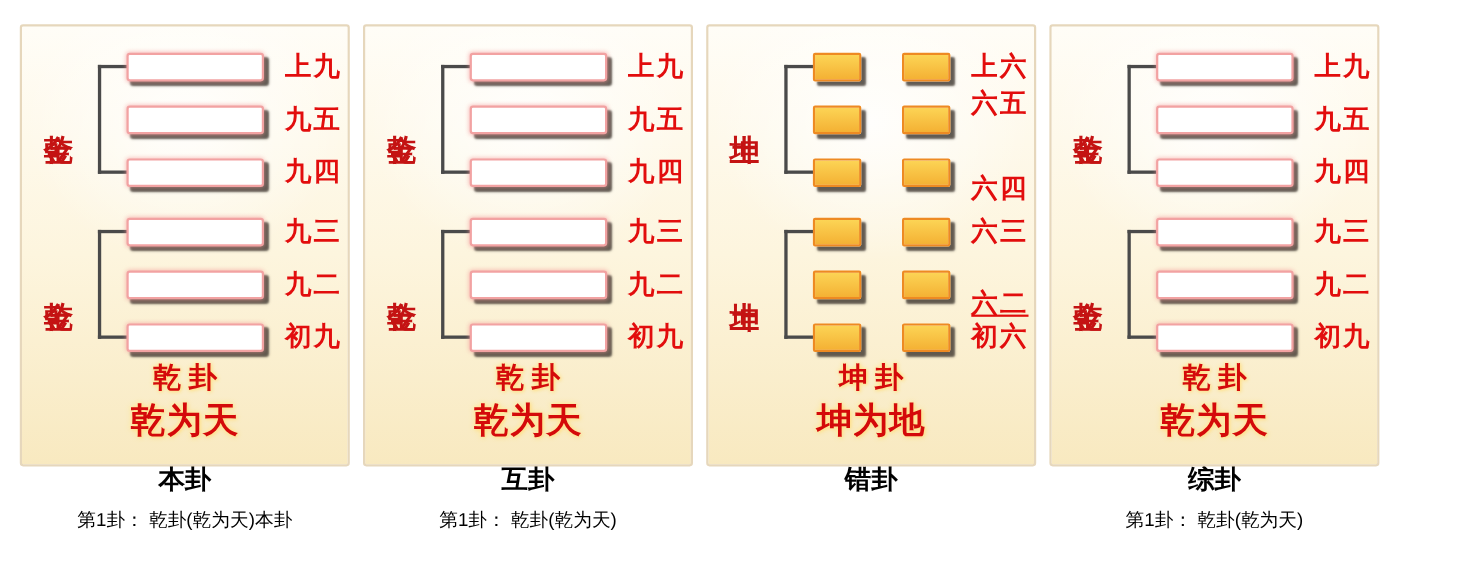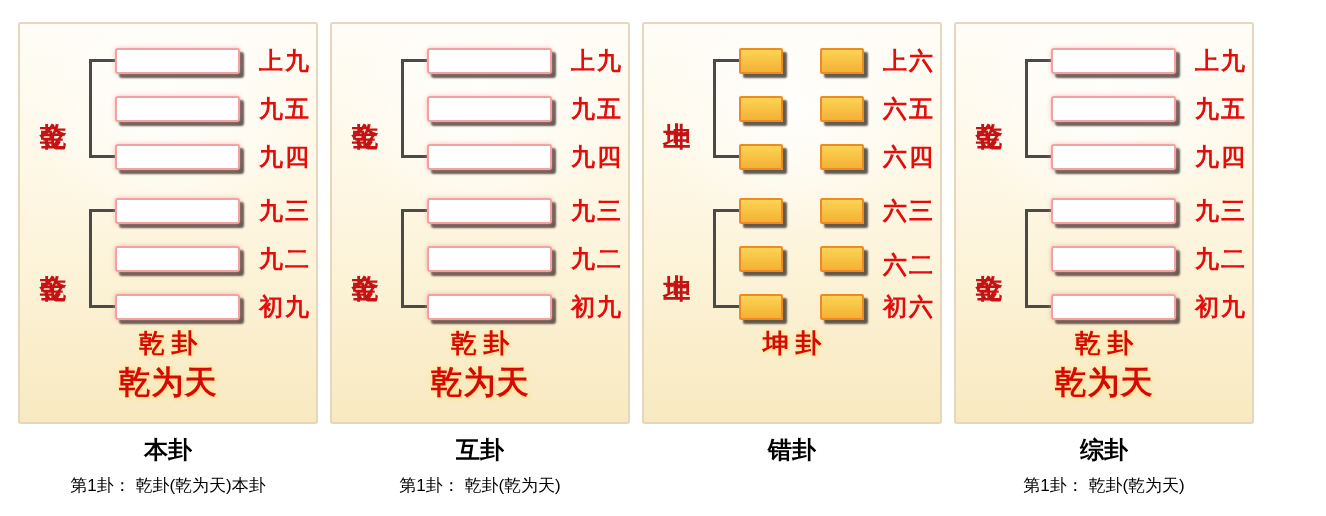--- a/index.html
+++ b/index.html
@@ -85,21 +85,20 @@
   .gua-fullname{
     position:absolute;left:0;right:0;top:340px;
     text-align:center;
     font-family:"Liberation Serif",serif;
     font-weight:bold;font-size:32px;line-height:36px;
     letter-spacing:1px;
     color:var(--gua-red);
     text-shadow:0 0 6px var(--gua-glow), 1px 1px 3px var(--gua-glow), -1px -1px 3px #fff0bd;
   }
   .panel-title{
-    margin-top:13px;
     font-size:24px;line-height:26px;font-weight:bold;
     color:var(--text-black);
     text-align:center;
   }
   .panel-desc{
     margin-top:9px;
     font-size:17px;line-height:27px;
     color:var(--text-black);
     text-align:center;white-space:nowrap;
   }
@@ -171,43 +170,44 @@
         <div class="trigram-label trigram-label-lower">坤土</div>
       <div class="line yin" style="top: 24px;">
             <span class="yin-block"></span>
             <span class="yin-block"></span>
           </div>
           <div class="line-label" style="top: 37px;">上六</div>
           <div class="line yin" style="top: 72px;">
             <span class="yin-block"></span>
             <span class="yin-block"></span>
           </div>
-          <div class="line-label" style="top: 85px;">六五</div>
+          <div class="line-label" style="top: 71px;">六五</div>
           <div class="line yin" style="top: 120px;">
             <span class="yin-block"></span>
             <span class="yin-block"></span>
           </div>
-          <div class="line-label" style="top: 133px; font-family: Liberation Serif, serif;">六四</div>
+          <div class="line-label" style="top: 148px; font-family: Liberation Serif, serif;">六四</div>
           <div class="line yin" style="top: 174px;">
             <span class="yin-block"></span>
             <span class="yin-block"></span>
           </div>
           <div class="line-label" style="top: 187px;">六三</div>
           <div class="line yin" style="top: 222px;">
             <span class="yin-block"></span>
             <span class="yin-block"></span>
           </div>
-          <div class="line-label" style="top: 241px;">六二</div>
+          <div class="line-label" style="top: 253px; text-decoration: underline;">六二</div>
           <div class="line yin" style="top: 270px;">
             <span class="yin-block"></span>
             <span class="yin-block"></span>
           </div>
           <div class="line-label" style="top: 283px; font-family: Liberation Serif, serif;">初六</div>
         </div>
       <div class="gua-label">坤 卦</div>
+      <div class="gua-fullname">坤为地</div>
     </div>
     <div class="panel-title">错卦</div>
   </div>
 
   <div class="column">
     <div class="panel">
       <div class="hexagram">
         <div class="bracket bracket-upper"></div>
         <div class="bracket bracket-lower"></div>
         <div class="trigram-label trigram-label-upper">乾金</div>

